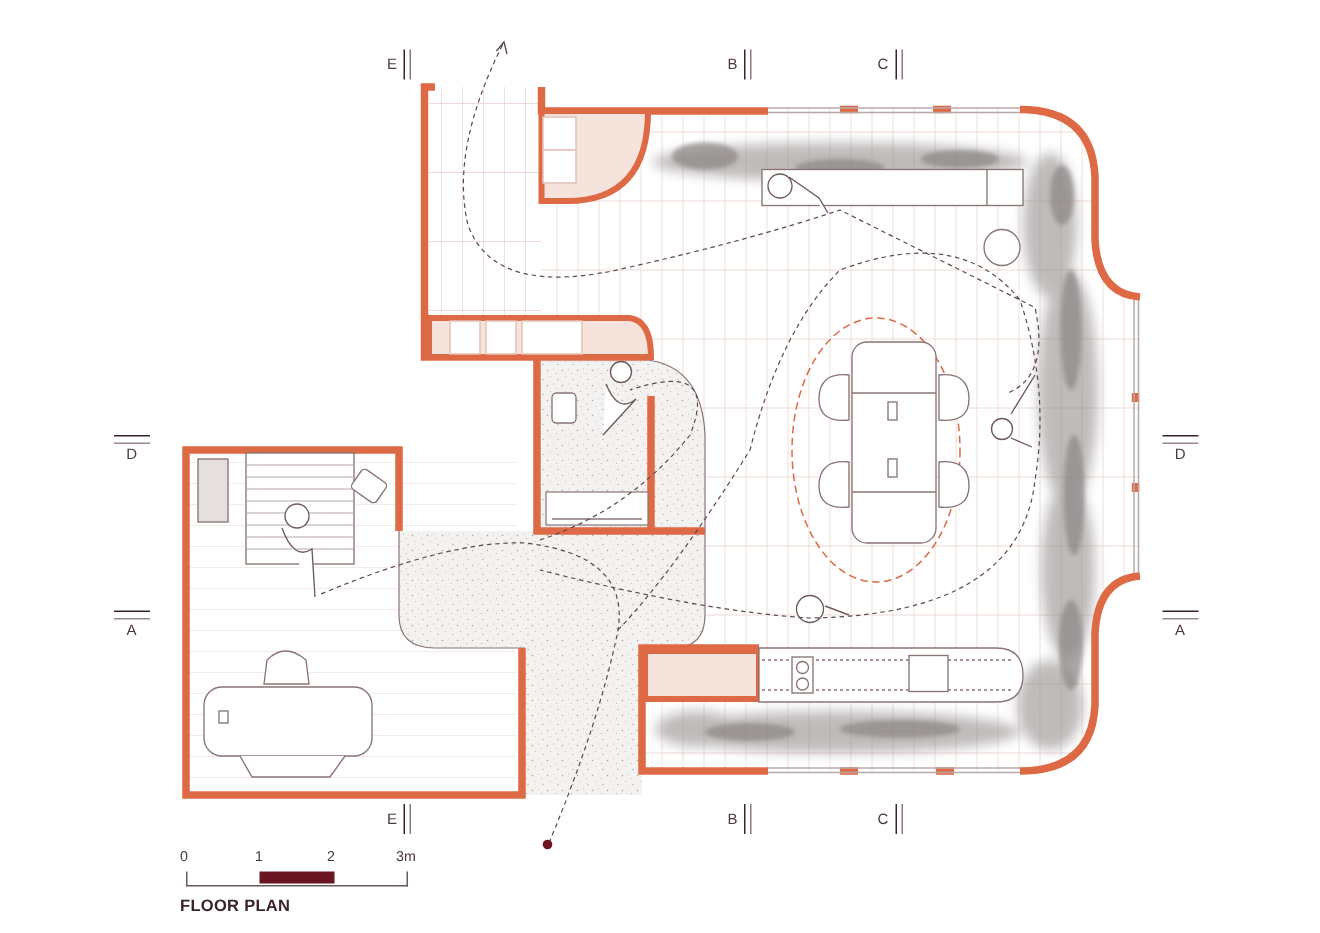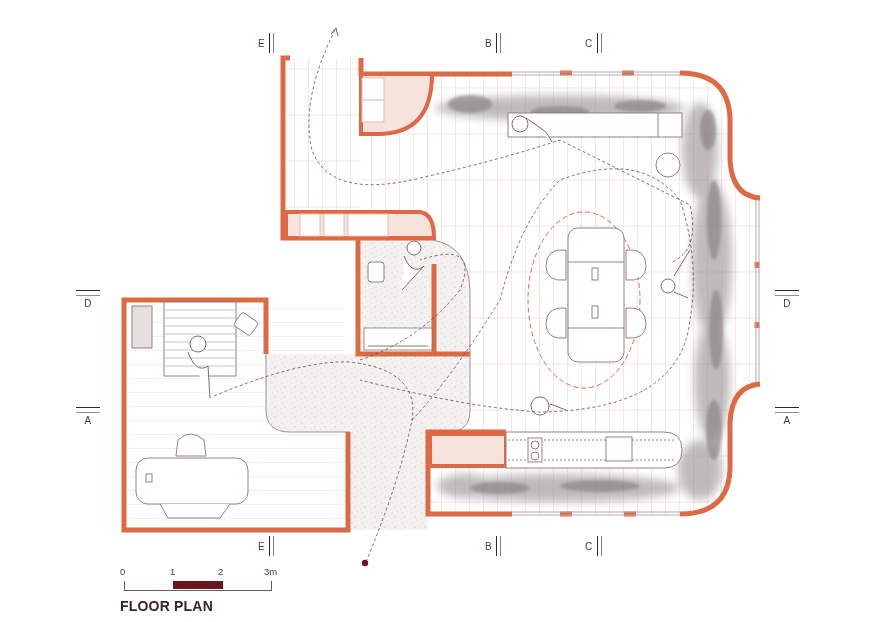--- a/index.html
+++ b/index.html
@@ -9,21 +9,21 @@
   .lbl { position: absolute; font-size: 10px; color: #4a3a3a; letter-spacing: 0.5px; }
   .sec-v { position: absolute; display: flex; align-items: center; gap: 4px; }
   .sec-v .bars { width: 5px; height: 20px; border-left: 1.5px solid #3b2328; border-right: 1.5px solid #8a7a7a; box-sizing: border-box; }
   .sec-h { position: absolute; width: 24px; text-align: center; }
   .sec-h .bars { height: 4px; border-top: 1.5px solid #3b2328; border-bottom: 1px solid #9a8a8a; margin-bottom: 2px; }
   .scale { position: absolute; left: 120px; top: 566px; width: 160px; height: 50px; }
   .scale .nums { position: relative; height: 12px; font-size: 9.5px; color: #4a3a3a; }
   .scale .nums span { position: absolute; top: 0; }
   .scale .bar { position: absolute; top: 15px; left: 4px; width: 148px; height: 10px; border-left: 1px solid #6a5a5a; border-right: 1px solid #6a5a5a; border-bottom: 1px solid #6a5a5a; box-sizing: border-box; }
   .scale .fill { position: absolute; top: 15px; left: 53px; width: 50px; height: 8px; }
-  .scale .title { position: absolute; top: 32px; left: 0; font-size: 14px; font-weight: bold; color: #3b2328; letter-spacing: 0.2px; }
+  .scale .title { position: absolute; top: 32px; left: 0; font-size: 11px; font-weight: bold; color: #3b2328; letter-spacing: 0.2px; }
 </style>
 </head>
 <body>
 
 <svg id="plan" width="880" height="622" viewBox="0 0 880 622" xmlns="http://www.w3.org/2000/svg">
   <defs>
     <pattern id="boards" width="14" height="46" patternUnits="userSpaceOnUse">
       <rect width="14" height="46" fill="#ffffff"></rect>
       <line x1="0" y1="0" x2="0" y2="46" stroke="#e6c9c0" stroke-width="0.8"></line>
       <line x1="0" y1="23" x2="14" y2="23" stroke="#ead7d1" stroke-width="0.6"></line>

